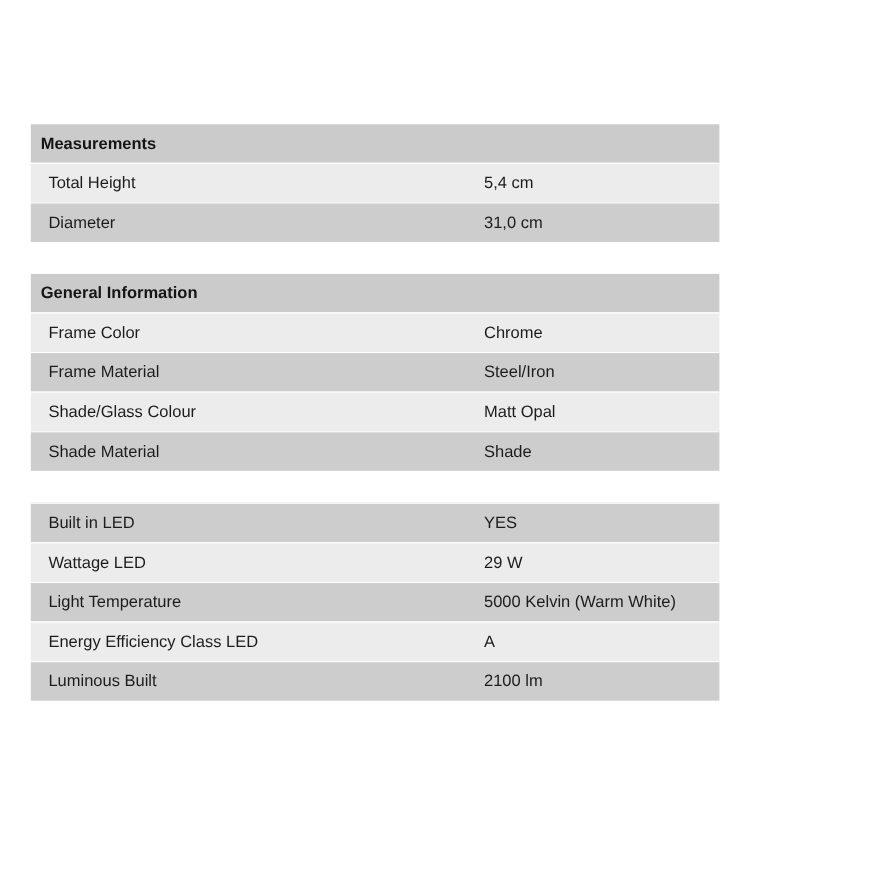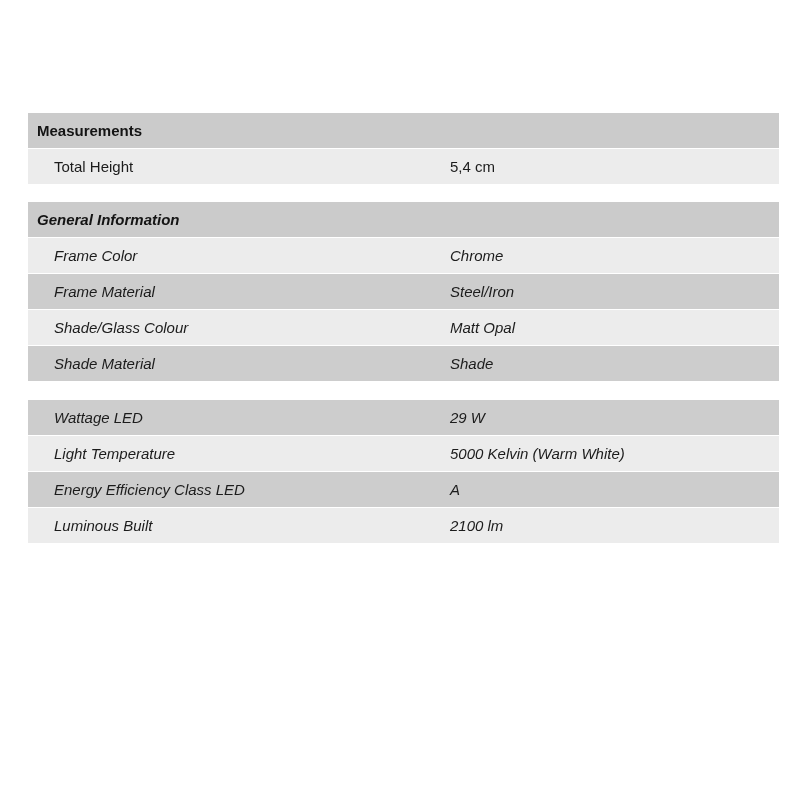--- a/index.html
+++ b/index.html
@@ -12,28 +12,27 @@
     font-family: "Liberation Sans", sans-serif;
     color: #1c1c1c;
   }
   .page {
     width: 800px;
     height: 800px;
     position: relative;
   }
   .spec-table {
     margin-left: 28px;
-    width: 751px;
+    width: 626px;
   }
   .spec-table.first {
     margin-top: 113px;
   }
   .spec-table + .spec-table {
-    margin-top: 18px;
-    font-style: italic;
+    margin-top: 29px;
   }
   .spec-header {
     background: #cbcbcb;
     height: 35px;
     display: flex;
     align-items: center;
     padding-left: 9px;
     box-sizing: border-box;
     font-size: 15px;
     font-weight: bold;
@@ -45,39 +44,43 @@
     border-top: 1px solid #ffffff;
     align-items: stretch;
     font-size: 15px;
   }
   
   .spec-row:nth-child(even) { background: #ececec; }
   .spec-row:nth-child(odd)  { background: #cdcdcd; }
   .cell {
     display: flex;
     align-items: center;
-    padding-left: 26px;
+    padding-left: 16px;
     box-sizing: border-box;
     white-space: nowrap;
   }
   .cell.label { width: 396px; flex: 0 0 396px; }
   .cell.value { flex: 1 1 auto; }
 </style>
 </head>
 <body>
 
 <div class="page">
 
   <div class="spec-table first">
     <div class="spec-header">
       <span>Measurements</span>
     </div>
     <div class="spec-row">
       <div class="cell label">Total Height</div>
       <div class="cell value">5,4 cm</div>
+    </div>
+    <div class="spec-row">
+      <div class="cell label">Diameter</div>
+      <div class="cell value">31,0 cm</div>
     </div>
   </div>
 
   <div class="spec-table">
     <div class="spec-header">
       <span>General Information</span>
     </div>
     <div class="spec-row">
       <div class="cell label">Frame Color</div>
       <div class="cell value">Chrome</div>
@@ -91,20 +94,24 @@
       <div class="cell value">Matt Opal</div>
     </div>
     <div class="spec-row">
       <div class="cell label">Shade Material</div>
       <div class="cell value">Shade</div>
     </div>
   </div>
 
   <div class="spec-table">
     <div class="spec-row">
+      <div class="cell label">Built in LED</div>
+      <div class="cell value">YES</div>
+    </div>
+    <div class="spec-row">
       <div class="cell label">Wattage LED</div>
       <div class="cell value">29 W</div>
     </div>
     <div class="spec-row">
       <div class="cell label">Light Temperature</div>
       <div class="cell value">5000 Kelvin (Warm White)</div>
     </div>
     <div class="spec-row">
       <div class="cell label">Energy Efficiency Class LED</div>
       <div class="cell value">A</div>

